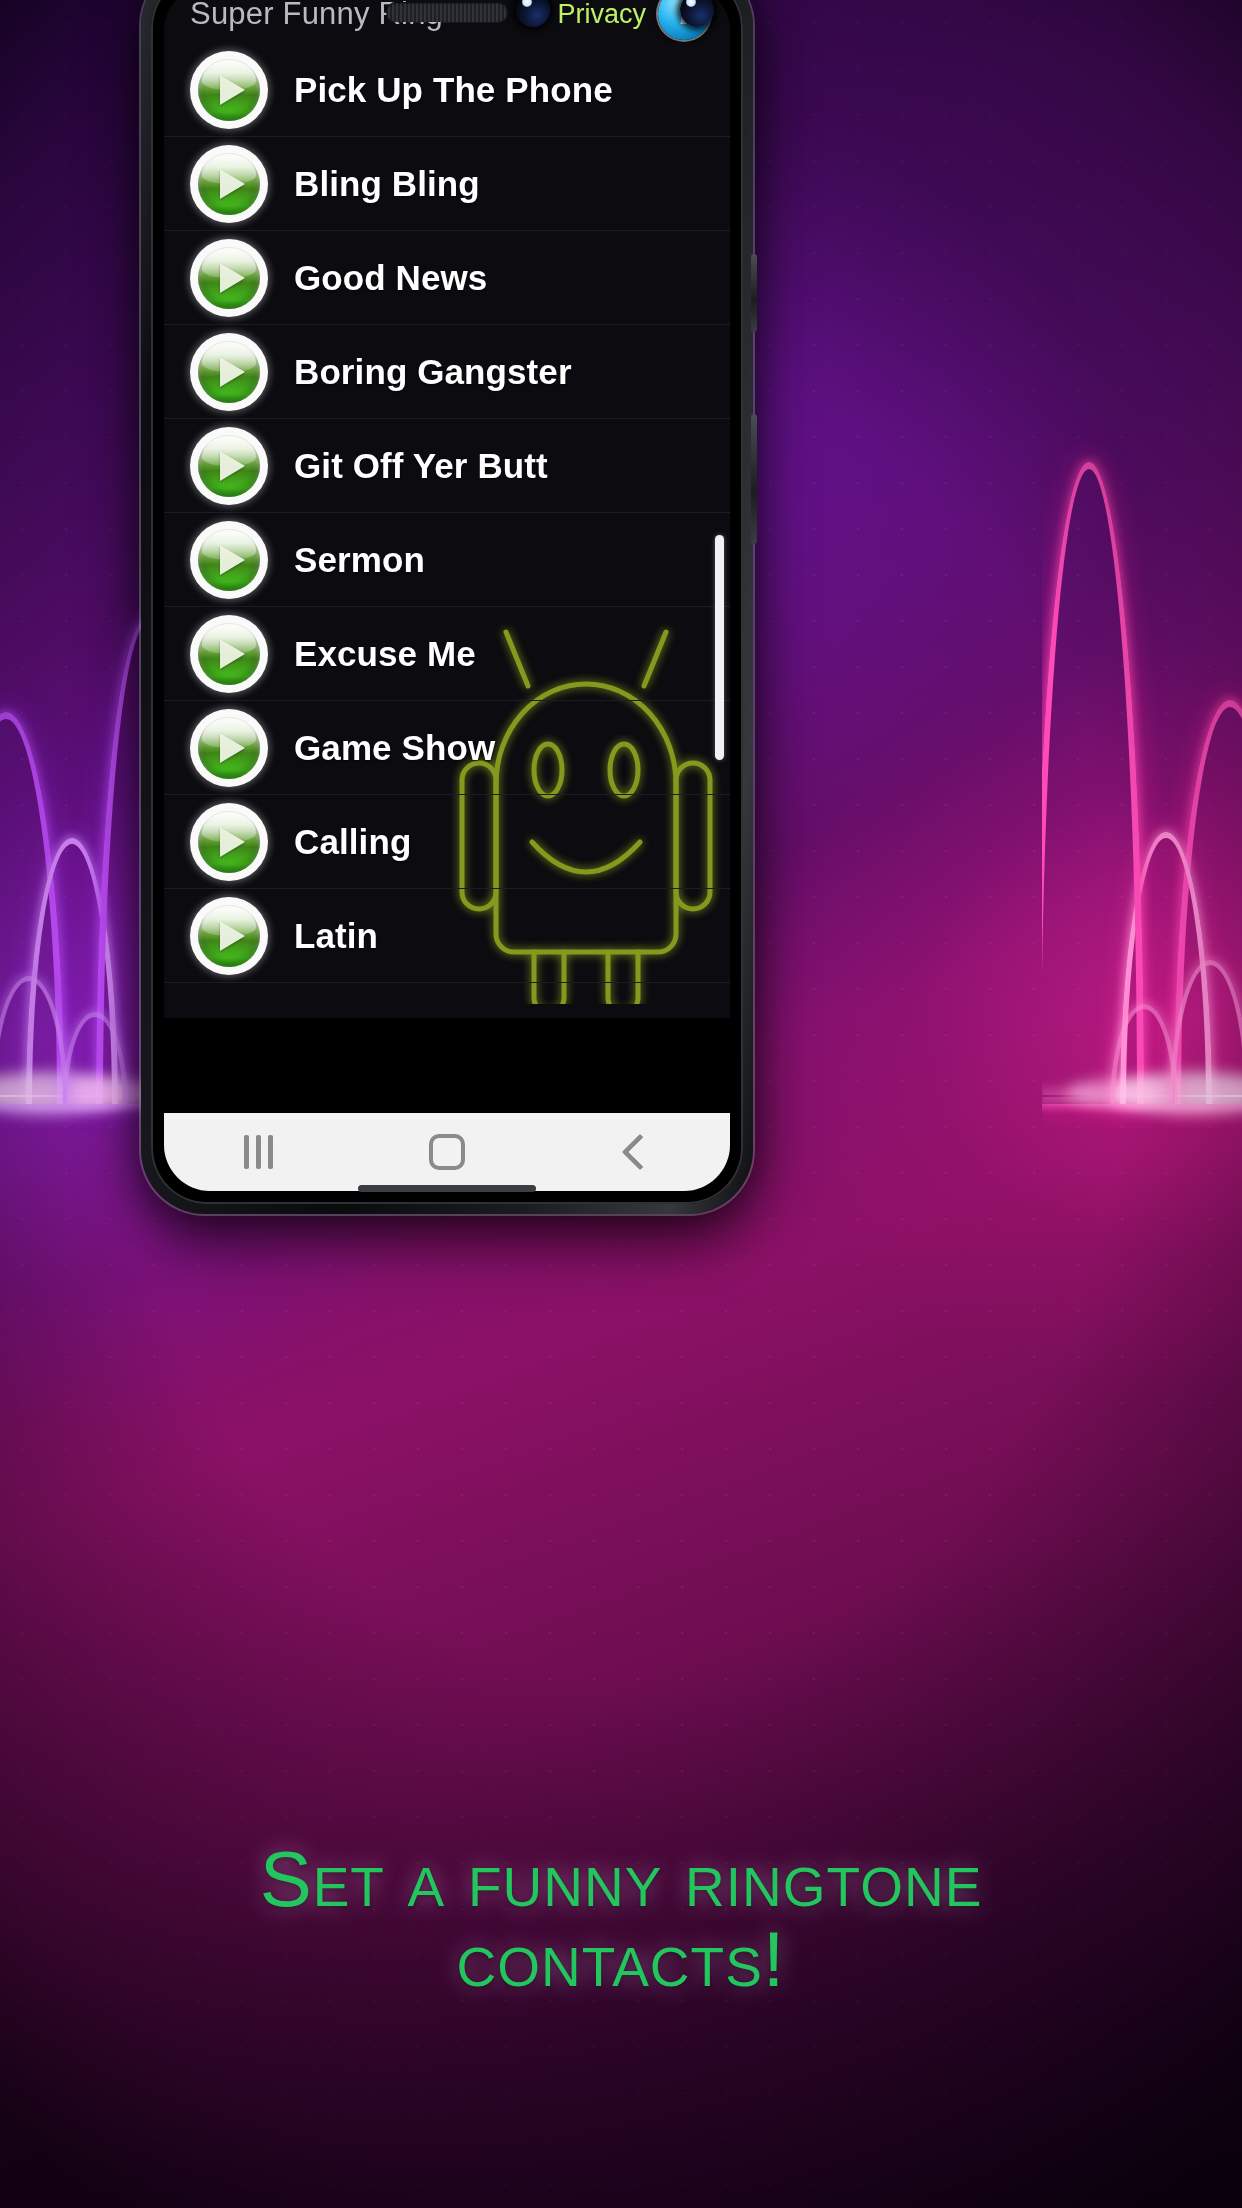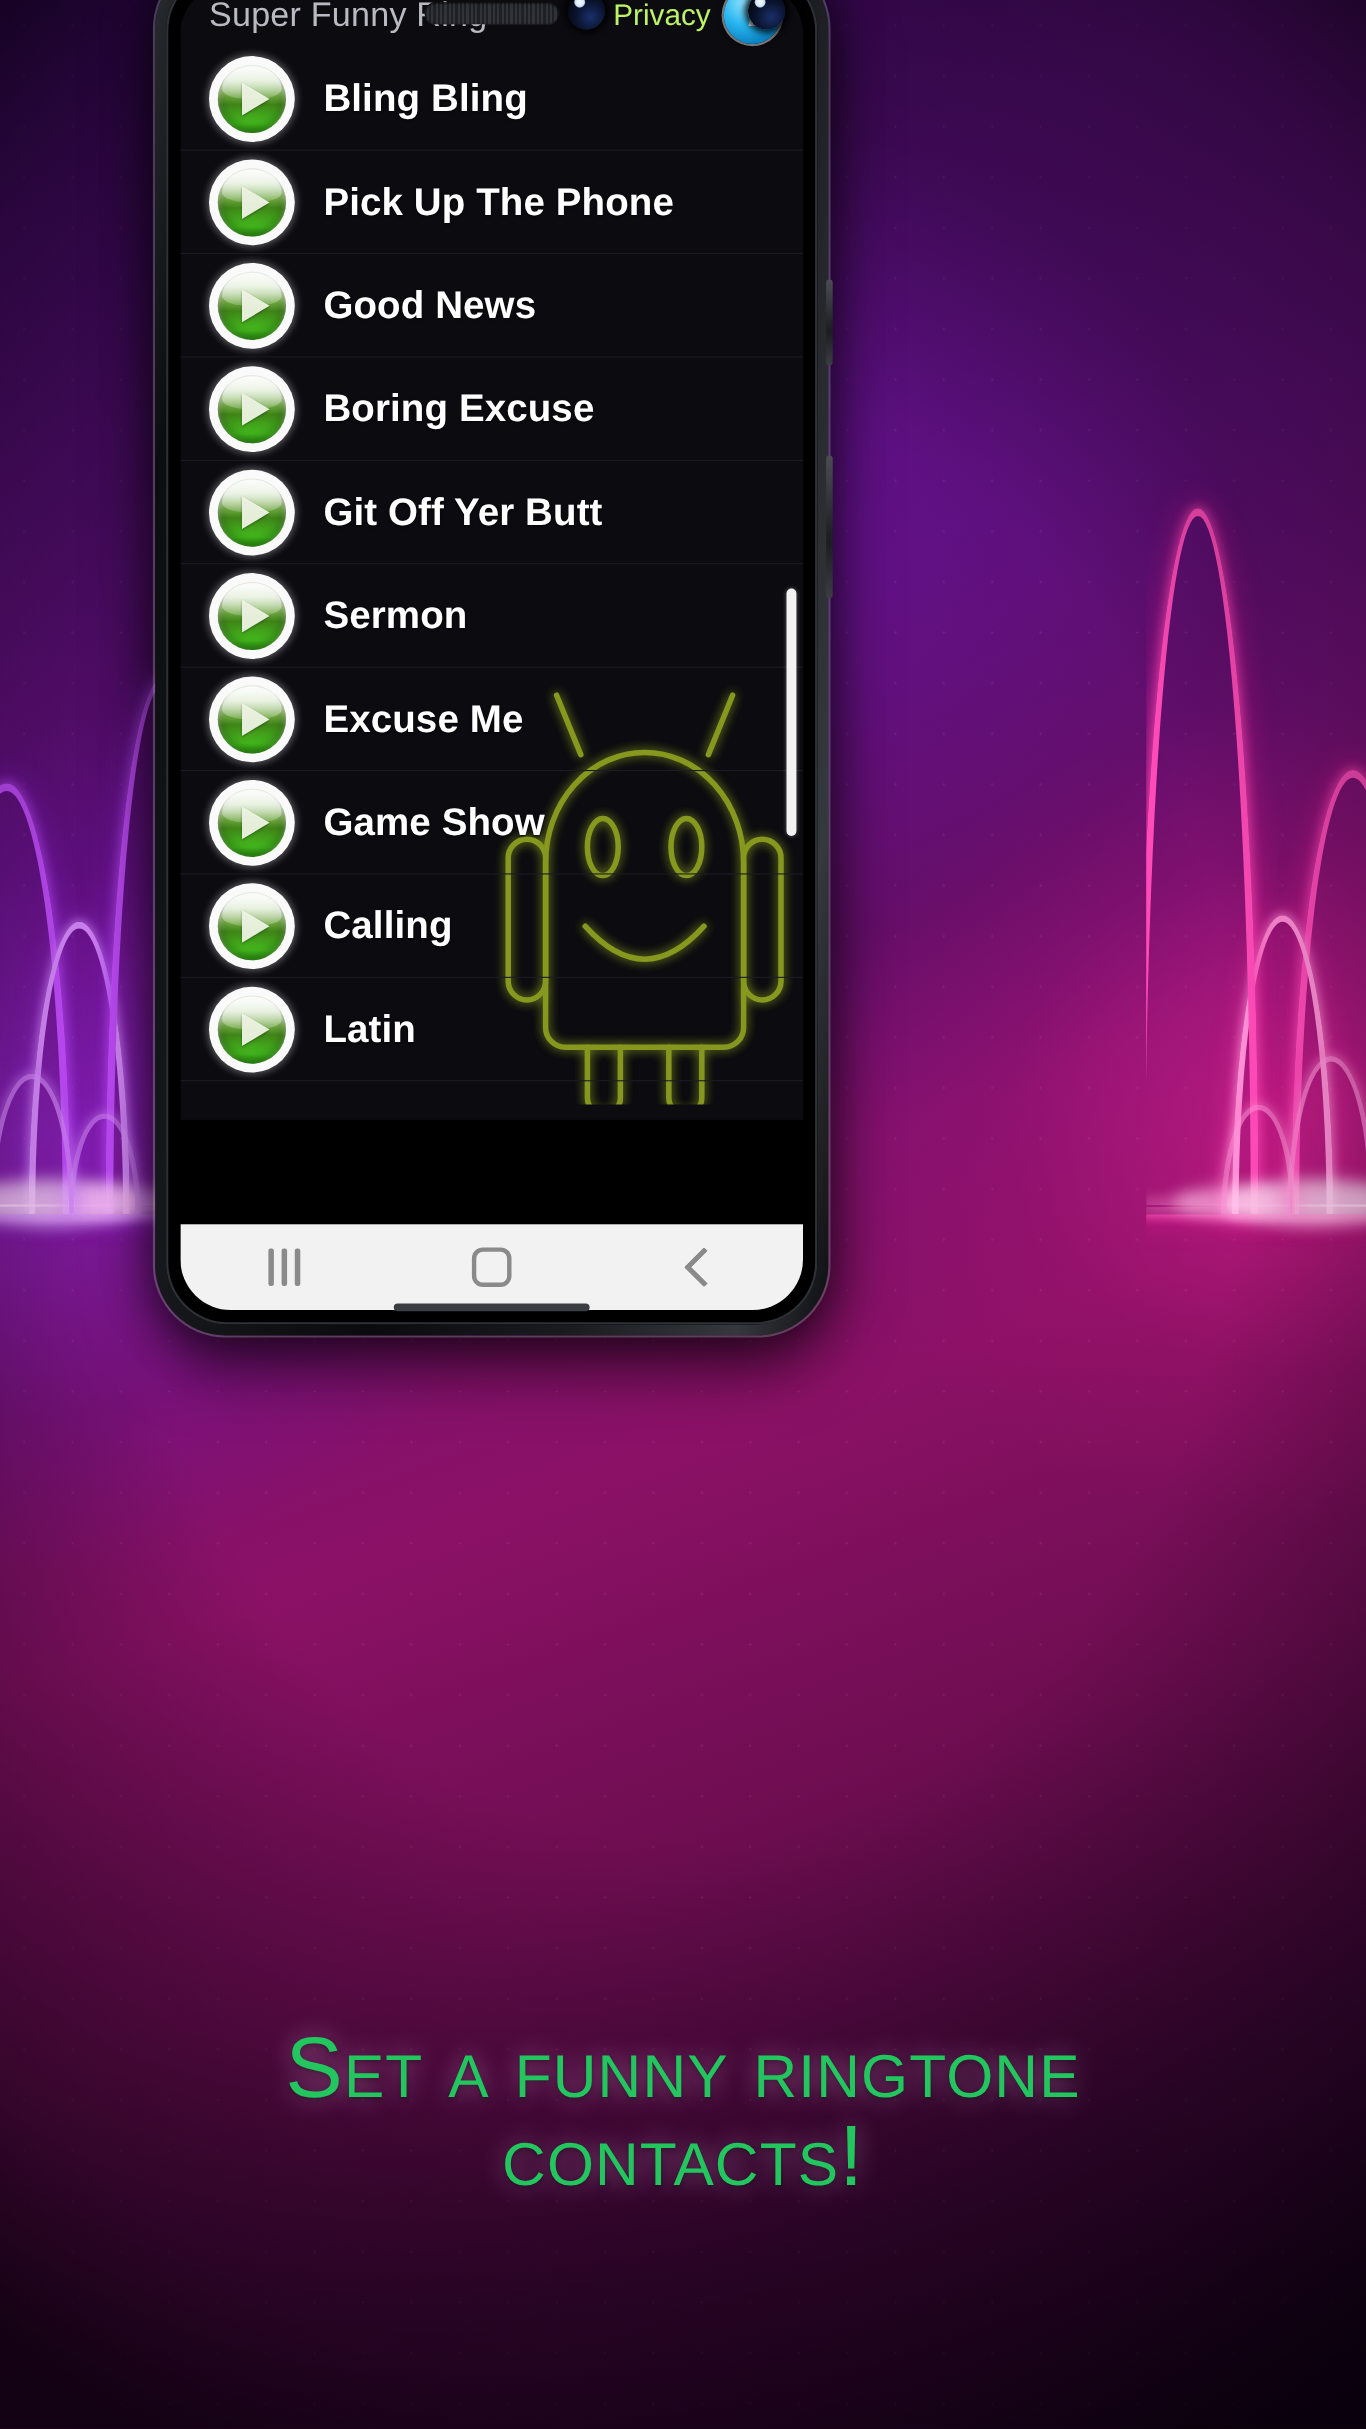--- a/index.html
+++ b/index.html
@@ -303,48 +303,48 @@
             </defs>
           </svg>
 
           <div class="row">
             <div class="play-btn">
               <div class="disc">
                   <div class="gloss"></div>
                   <div class="tri"></div>
                 </div>
             </div>
+            <div class="row-label">Pick Up The Phone</div>
+          </div>
+          <div class="row">
+            <div class="play-btn">
+              <div class="disc">
+                  <div class="gloss"></div>
+                  <div class="tri"></div>
+                </div>
+            </div>
             <div class="row-label">Bling Bling</div>
           </div>
           <div class="row">
             <div class="play-btn">
               <div class="disc">
                   <div class="gloss"></div>
                   <div class="tri"></div>
                 </div>
             </div>
-            <div class="row-label">Pick Up The Phone</div>
-          </div>
-          <div class="row">
-            <div class="play-btn">
-              <div class="disc">
-                  <div class="gloss"></div>
-                  <div class="tri"></div>
-                </div>
-            </div>
             <div class="row-label">Good News</div>
           </div>
           <div class="row">
             <div class="play-btn">
               <div class="disc">
                   <div class="gloss"></div>
                   <div class="tri"></div>
                 </div>
             </div>
-            <div class="row-label">Boring Excuse</div>
+            <div class="row-label">Boring Gangster</div>
           </div>
           <div class="row">
             <div class="play-btn">
               <div class="disc">
                   <div class="gloss"></div>
                   <div class="tri"></div>
                 </div>
             </div>
             <div class="row-label">Git Off Yer Butt</div>
           </div>

